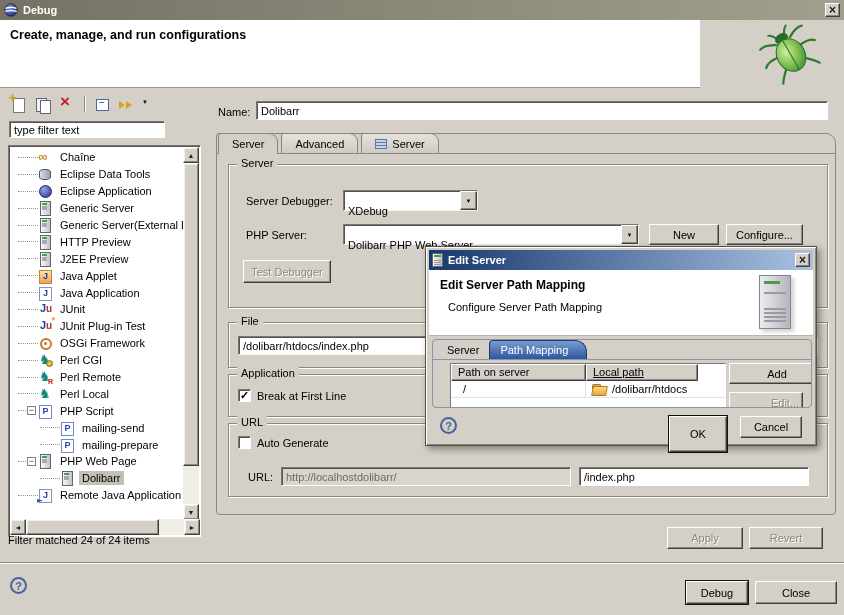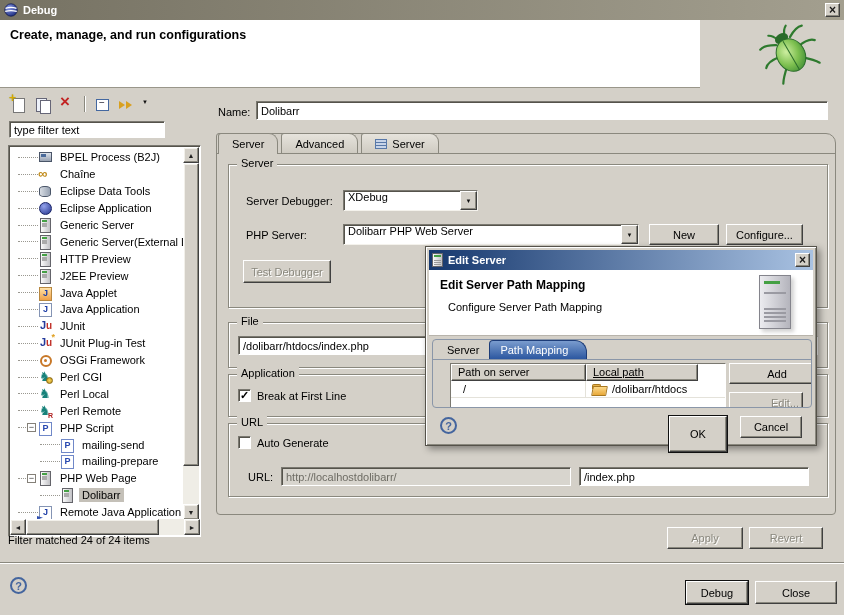--- a/index.html
+++ b/index.html
@@ -18,21 +18,21 @@
   .btn.default{box-shadow:inset -1px -1px 0 #8a887e,0 0 0 1px #101010;}
   .disabled{color:#8a887e !important;text-shadow:1px 1px 0 #ffffff;}
   .inp{border:1px solid;border-color:#7a7870 #ffffff #ffffff #7a7870;
        box-shadow:inset 1px 1px 0 #55534b;background:#fff;
        font-family:"Liberation Sans",sans-serif;font-size:11px;padding:1px 4px;outline:none;}
   .inp.gray{background:#d8d5ce;color:#6e6c64;}
   .grp{position:absolute;border:1px solid #8a887e;box-shadow:1px 1px 0 #ffffff, inset 1px 1px 0 #ffffff;}
   .grp .leg{position:absolute;top:-8px;left:8px;background:#d4d0c8;padding:0 4px;font-size:11px;}
   .combo{position:absolute;display:flex;align-items:stretch;background:#fff;
          border:1px solid;border-color:#7a7870 #f4f2ec #f4f2ec #7a7870;box-shadow:inset 1px 1px 0 #55534b;}
-  .combo .val{flex:1;padding:0 4px;white-space:nowrap;overflow:hidden;}
+  .combo .val{flex:1;padding:14px 4px;white-space:nowrap;overflow:hidden;}
   .combo .dbtn{width:17px;background:#d4d0c8;border:1px solid;border-color:#fff #404040 #404040 #fff;
                box-shadow:inset -1px -1px 0 #8a887e;display:flex;align-items:center;justify-content:center;
                font-size:6px;color:#111;}
   .cb{width:13px;height:13px;background:#fff;border:1px solid;border-color:#7a7870 #fff #fff #7a7870;
       box-shadow:inset 1px 1px 0 #55534b;display:inline-flex;align-items:center;justify-content:center;flex:none;}
   .cb i{font-style:normal;font-weight:bold;font-size:11px;line-height:11px;}
   .helpbtn{width:17px;height:17px;border:2px solid #44659e;border-radius:50%;color:#44659e;
            font-weight:bold;font-size:11px;display:flex;align-items:center;justify-content:center;background:transparent;}
 
   
@@ -258,26 +258,20 @@
     <span class="tbi collapse-all"></span>
     <span class="tbi filter"></span>
     <span class="tbi menu-dropdown"></span>
   </div>
 <input id="filter-input" class="abs inp" value="type filter text" style="">
 <div id="tree" class="abs">
   <div id="tree-rows">
       <div class="trow">
         <span class="stub"></span>
         <span class="noexp"></span>
-        <span class="ti bpel"></span>
-        <span class="tlabel">BPEL Process (B2J)</span>
-      </div>
-      <div class="trow">
-        <span class="stub"></span>
-        <span class="noexp"></span>
         <span class="ti chain"></span>
         <span class="tlabel">Chaîne</span>
       </div>
       <div class="trow">
         <span class="stub"></span>
         <span class="noexp"></span>
         <span class="ti datatools"></span>
         <span class="tlabel">Eclipse Data Tools</span>
       </div>
       <div class="trow">
@@ -344,28 +338,28 @@
       </div>
       <div class="trow">
         <span class="stub"></span>
         <span class="noexp"></span>
         <span class="ti perl-cgi"></span>
         <span class="tlabel">Perl CGI</span>
       </div>
       <div class="trow">
         <span class="stub"></span>
         <span class="noexp"></span>
+        <span class="ti perl-remote"></span>
+        <span class="tlabel">Perl Remote</span>
+      </div>
+      <div class="trow">
+        <span class="stub"></span>
+        <span class="noexp"></span>
         <span class="ti perl"></span>
         <span class="tlabel">Perl Local</span>
-      </div>
-      <div class="trow">
-        <span class="stub"></span>
-        <span class="noexp"></span>
-        <span class="ti perl-remote"></span>
-        <span class="tlabel">Perl Remote</span>
       </div>
       <div class="trow">
         <span class="stub"></span>
         <span class="exp">−</span>
         <span class="ti php"></span>
         <span class="tlabel">PHP Script</span>
       </div>
       <div class="trow">
         <span class="ind"></span>
         <span class="stub"></span>

